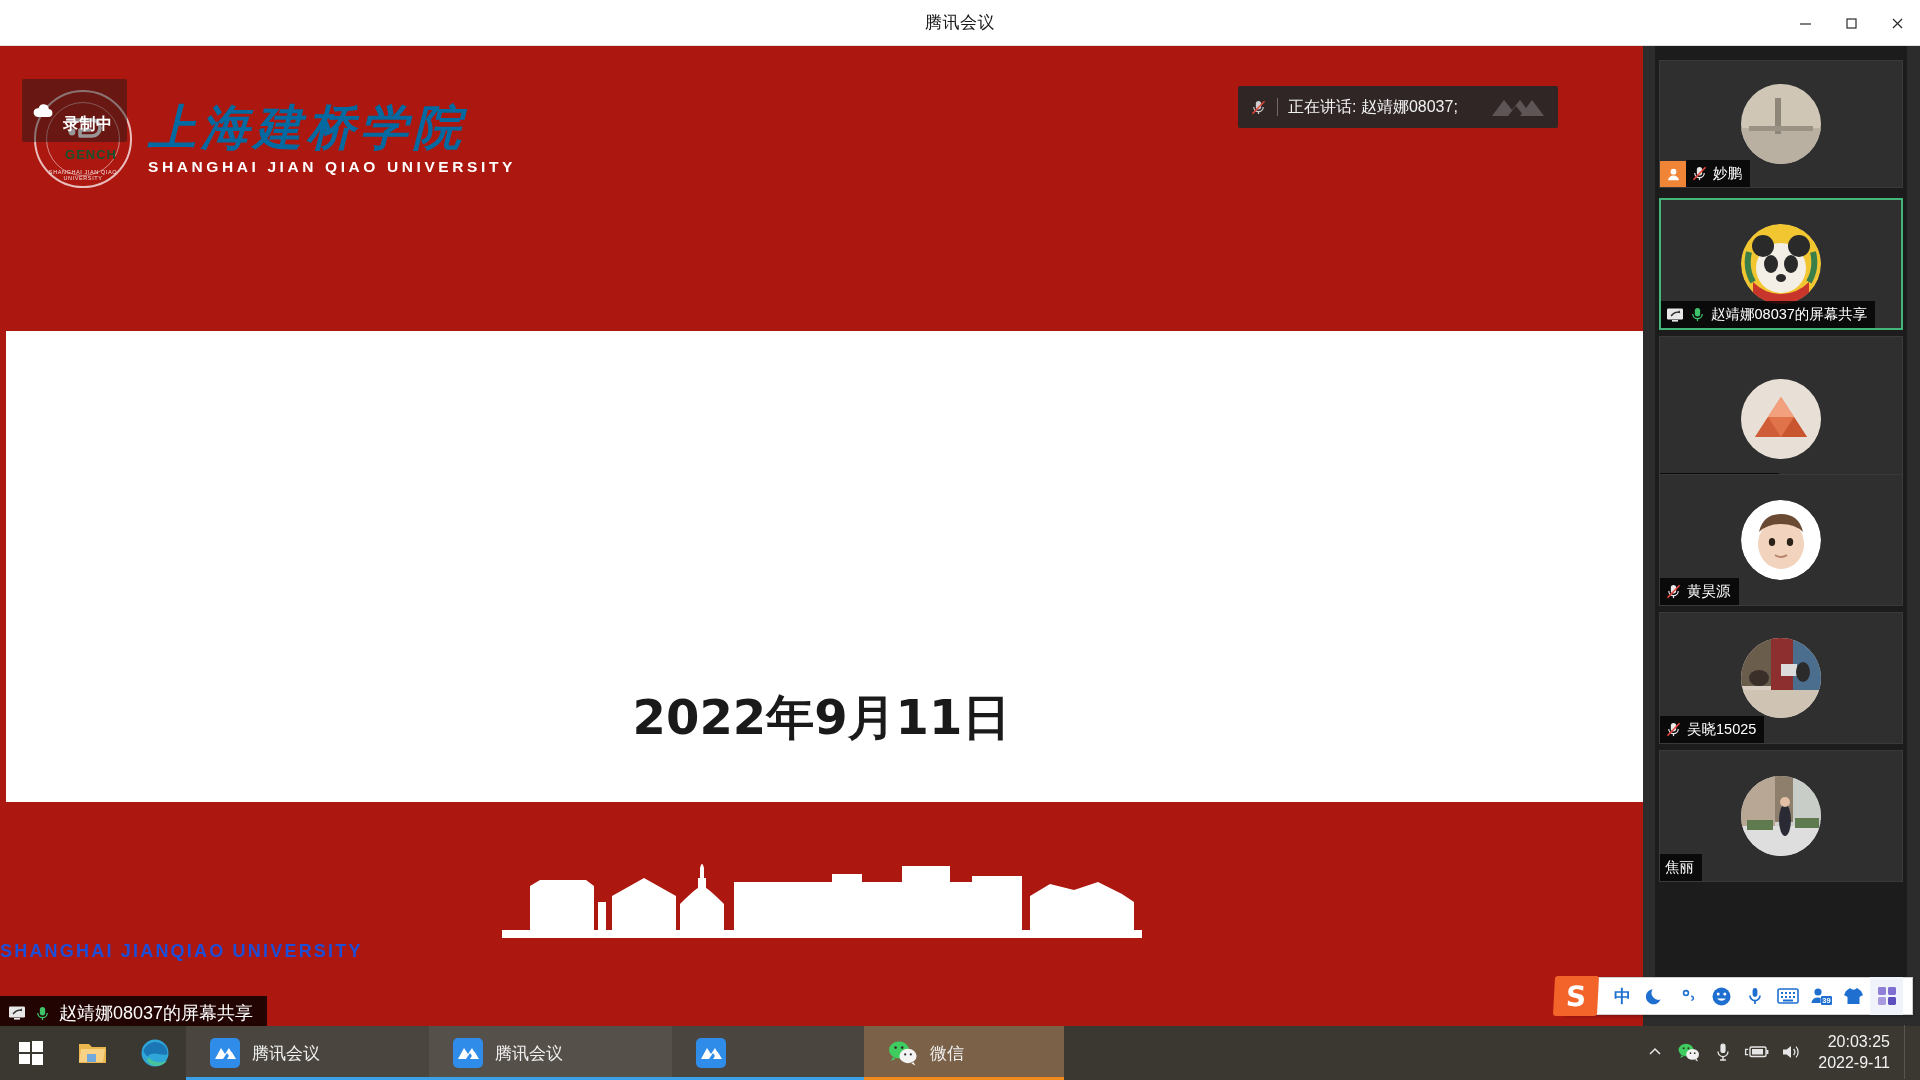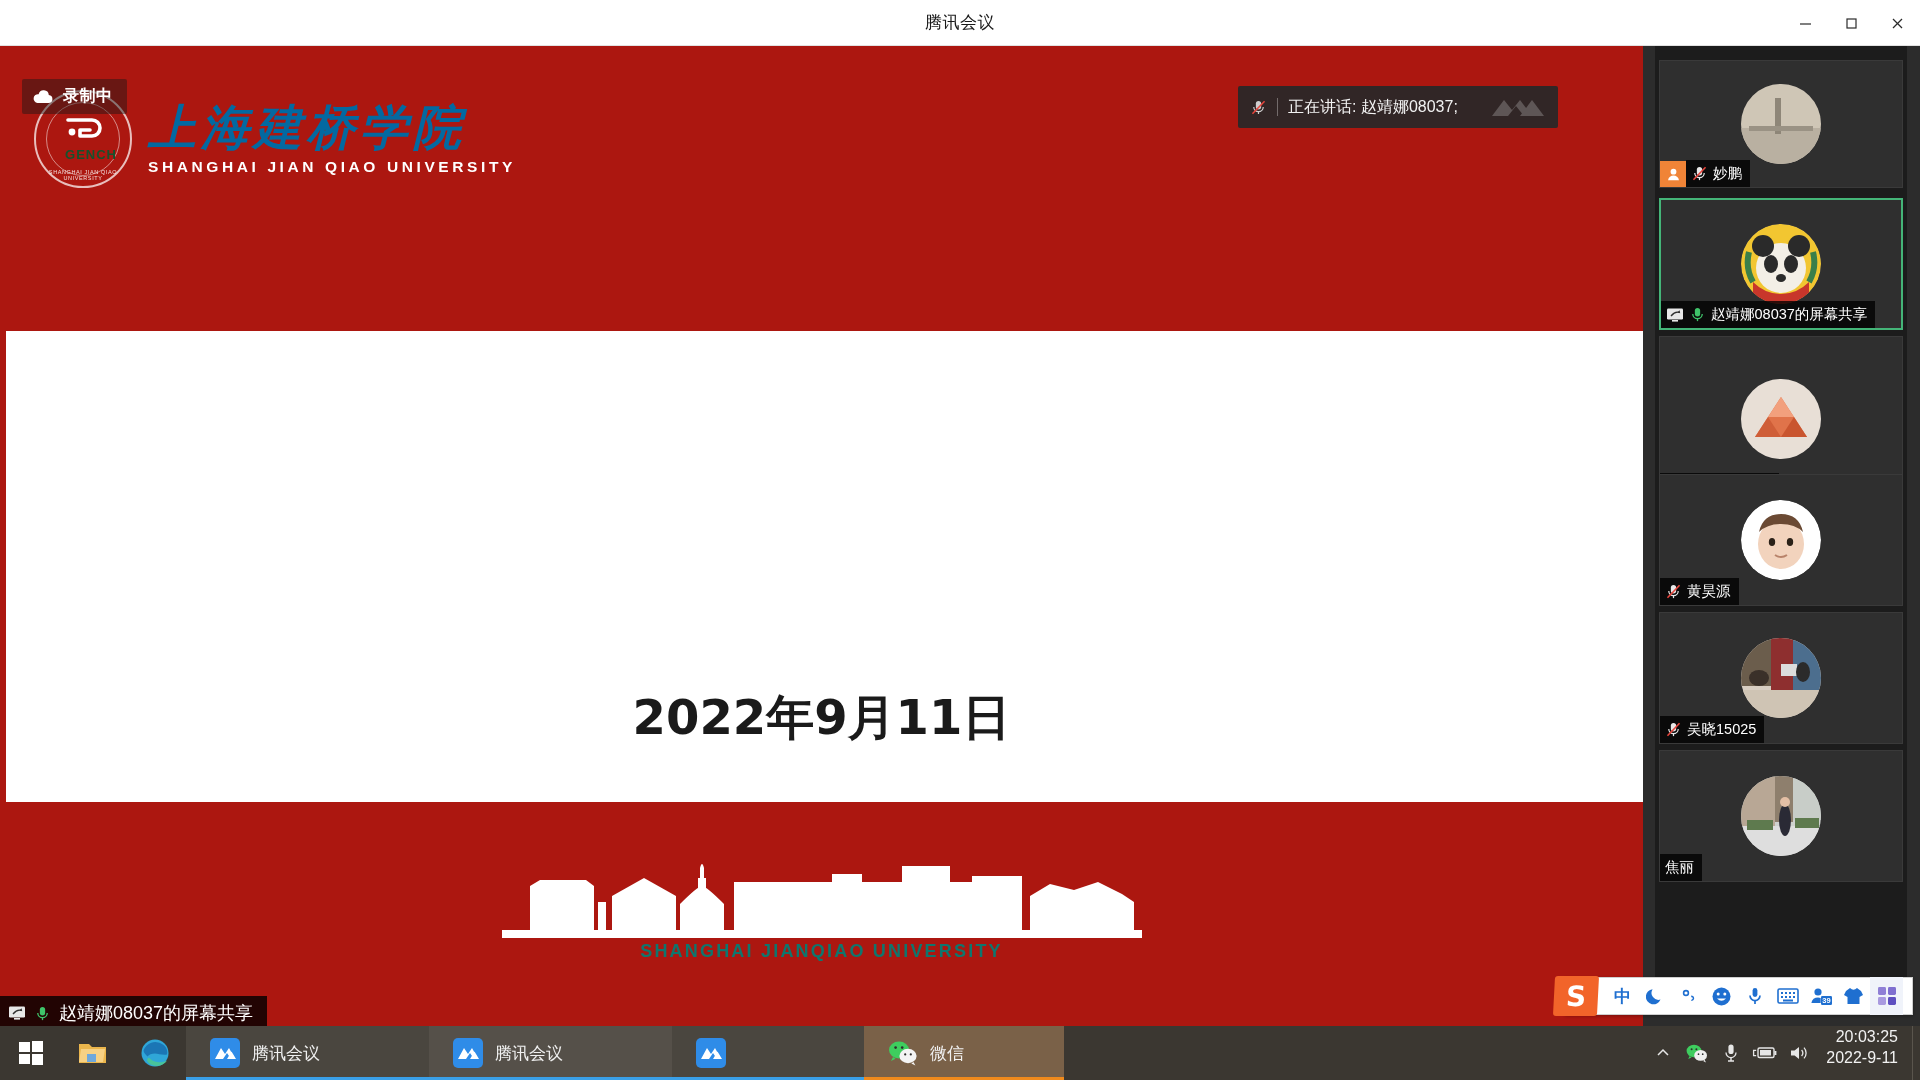--- a/index.html
+++ b/index.html
@@ -107,21 +107,21 @@
   #rec-badge {
     position: absolute; left: 22px; top: 33px;
     background: rgba(25,25,25,.45);
     padding: 7px 14px 7px 10px;
     display: flex; align-items: center; gap: 9px;
     border-radius: 2px;
   }
   #rec-badge .cloud { width: 22px; height: 14px; position: relative; flex:none; }
   #rec-badge .cloud svg { display:block; }
   #rec-badge .txt {
-    color: #ffffff; font-size: 16px; font-weight: bold; letter-spacing: .5px;
+    color: #ffffff; font-size: 16px; font-weight: bold; letter-spacing: .5px; margin-top: 28px;
   }
 
   
   #slide-heading {
     position: absolute; left: 0; right: 0; top: 220px;
     text-align: center;
     color: #ffffff;
     font-size: 60px; font-weight: bold; letter-spacing: 2px;
     font-family: "DejaVu Sans", "Liberation Sans", sans-serif;
     text-shadow: 0 3px 0 rgba(0,0,0,.10);
@@ -144,21 +144,21 @@
   }
 
   
   #skyline {
     position: absolute; left: 50%; transform: translateX(-50%);
     bottom: 58px; width: 640px; height: 82px;
   }
   #skyline svg { display: block; width: 100%; height: 100%; }
   #skyline-caption {
     position: absolute; left: 0; right: 0; bottom: 34px;
-    text-align: center; color: #0f766e;
+    text-align: left; color: #1d4ed8;
     font-size: 18px; font-weight: bold; letter-spacing: 2.2px;
     font-family: "Liberation Sans", sans-serif;
   }
 
   
   #filmstrip {
     position: absolute; left: 1655px; top: 0; width: 252px; height: 950px;
     background: #1c1c1c;
   }
   .ptile {
@@ -291,21 +291,21 @@
   .tq-icon {
     width: 30px; height: 30px; border-radius: 5px;
     background: #2f8ce8;
     display: flex; align-items: center; justify-content: center;
     flex: none;
   }
   .tq-icon svg { display: block; }
 
   #tray {
     position: absolute; right: 0; top: 0; height: 52px;
-    display: flex; align-items: flex-start; gap: 0; 
+    display: flex; align-items: center; gap: 0; padding-right: 8px;
   }
   #tray .ti {
     width: 34px; height: 54px; display: flex; align-items: center; justify-content: center;
     color: #e6e6e6;
   }
   #tray .ti svg { display: block; }
   #clock {
     display: flex; flex-direction: column; align-items: flex-end;
     justify-content: center;
     color: #f2f2f2; font-size: 16px; line-height: 1.32;

